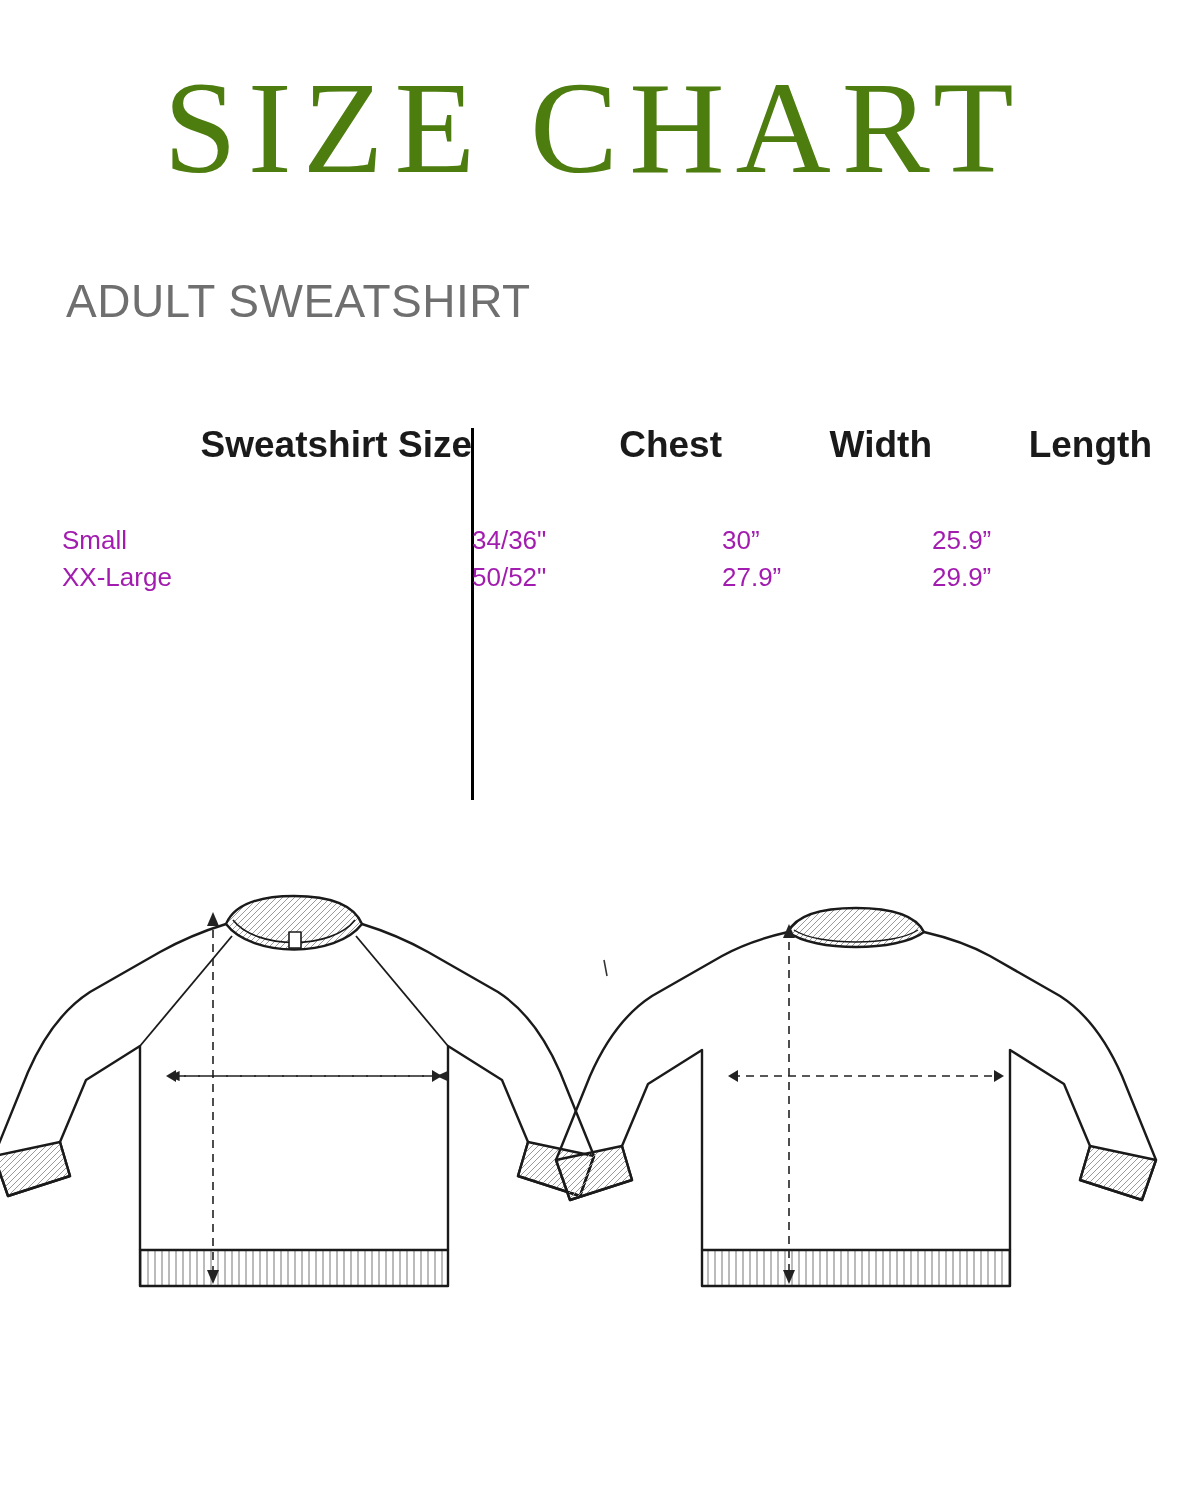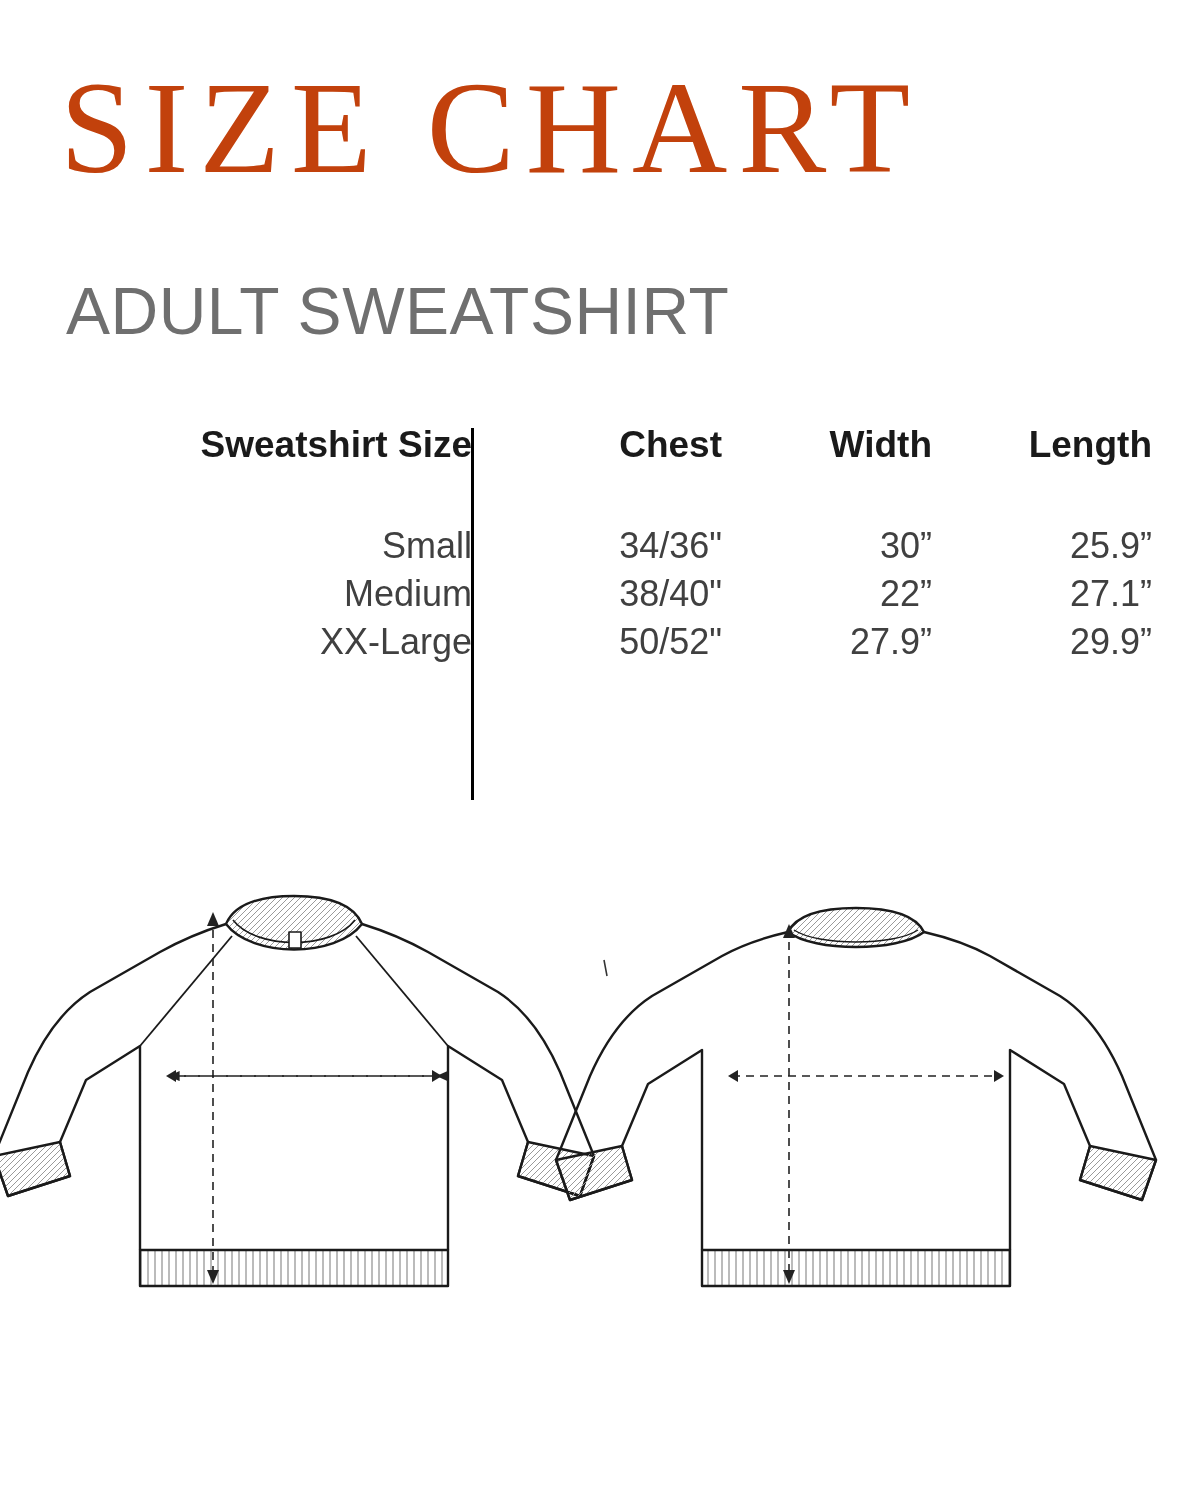--- a/index.html
+++ b/index.html
@@ -11,36 +11,37 @@
     width: 1200px;
     height: 1500px;
     position: relative;
     font-family: "Liberation Sans", sans-serif;
     overflow: hidden;
   }
 
   
   .title {
     position: absolute;
-    left: 60px;
+    left: 49px;
     top: 62px;
     width: 1090px;
     font-family: "Liberation Serif", serif;
     font-size: 132px;
     line-height: 1;
     letter-spacing: 11px;
-    color: #c2410c;
+    color: #4d7c0f;
     font-weight: 400;
     white-space: nowrap;
+    text-align: center;
   }
   .subtitle {
     position: absolute;
     left: 66px;
     top: 278px;
-    font-size: 66px;
+    font-size: 46px;
     line-height: 1;
     color: #6f6f6f;
     font-weight: 400;
     letter-spacing: 0.5px;
     white-space: nowrap;
   }
 
   
   .table-wrap {
     position: absolute;
@@ -55,26 +56,25 @@
   }
   table.size-table th {
     text-align: right;
     font-size: 37px;
     font-weight: bold;
     color: #1a1a1a;
     padding: 0 0 10px 0;
     vertical-align: top;
   }
   table.size-table td {
-    font-size: 36px;
-    color: #404040;
+    font-size: 26px;
+    color: #a21caf;
     padding: 3px 0;
     vertical-align: top;
     font-weight: 400;
-    text-align: right;
   }
   th.col-size, td.col-size { width: 410px; padding-left: 6px; }
   th.col-chest, td.col-chest { width: 250px; padding-left: 62px; margin-left: 46px; }
   th.col-width, td.col-width { width: 210px; padding-left: 0px; }
   th.col-length, td.col-length { width: 220px; padding-left: 0px; }
   .spacer-row td { height: 40px; padding: 0; }
 
   
   .divider {
     position: absolute;
@@ -117,26 +117,20 @@
         <td></td>
           <td></td>
           <td></td>
           <td></td>
       </tr>
       <tr>
         <td class="col-size">Small</td>
         <td class="col-chest">34/36"</td>
         <td class="col-width">30”</td>
         <td class="col-length">25.9”</td>
-      </tr>
-      <tr>
-        <td class="col-size">Medium</td>
-        <td class="col-chest">38/40"</td>
-        <td class="col-width">22”</td>
-        <td class="col-length">27.1”</td>
       </tr>
       <tr>
         <td class="col-size">XX-Large</td>
         <td class="col-chest">50/52"</td>
         <td class="col-width">27.9”</td>
         <td class="col-length">29.9”</td>
       </tr>
     </tbody>
   </table>
 </div>

